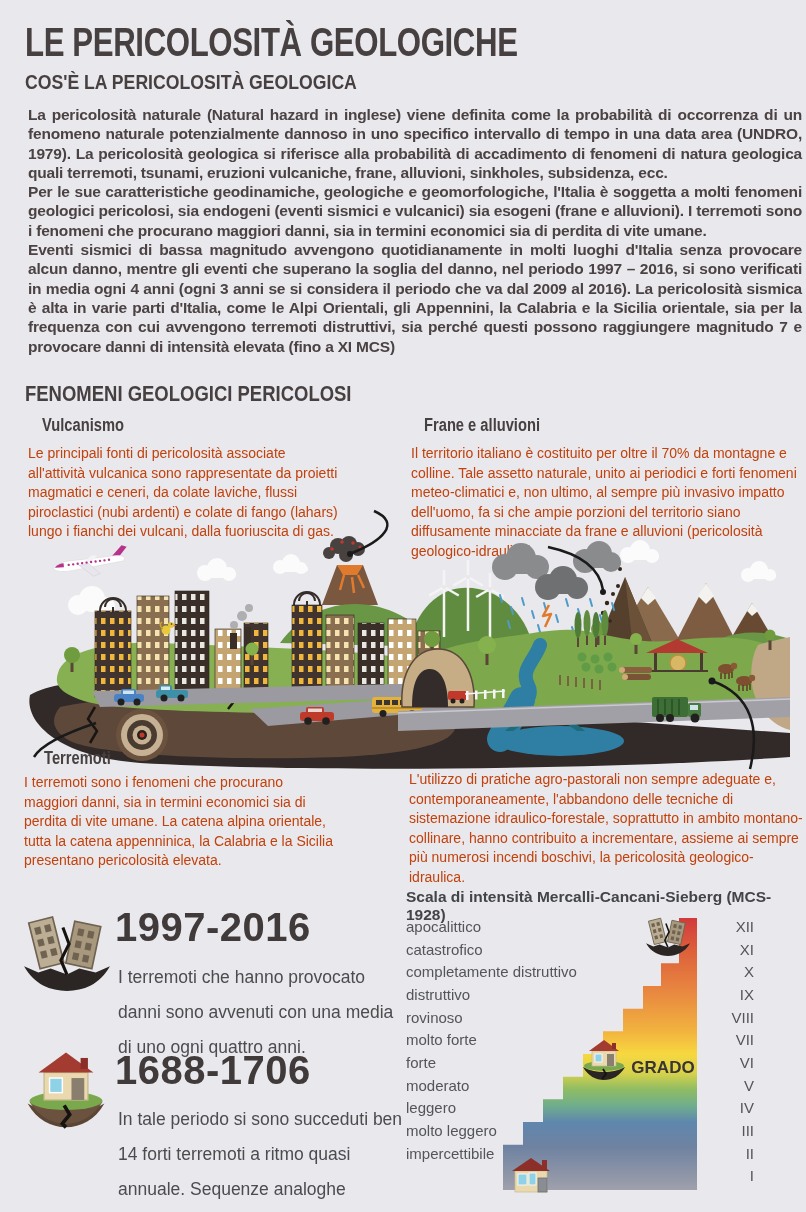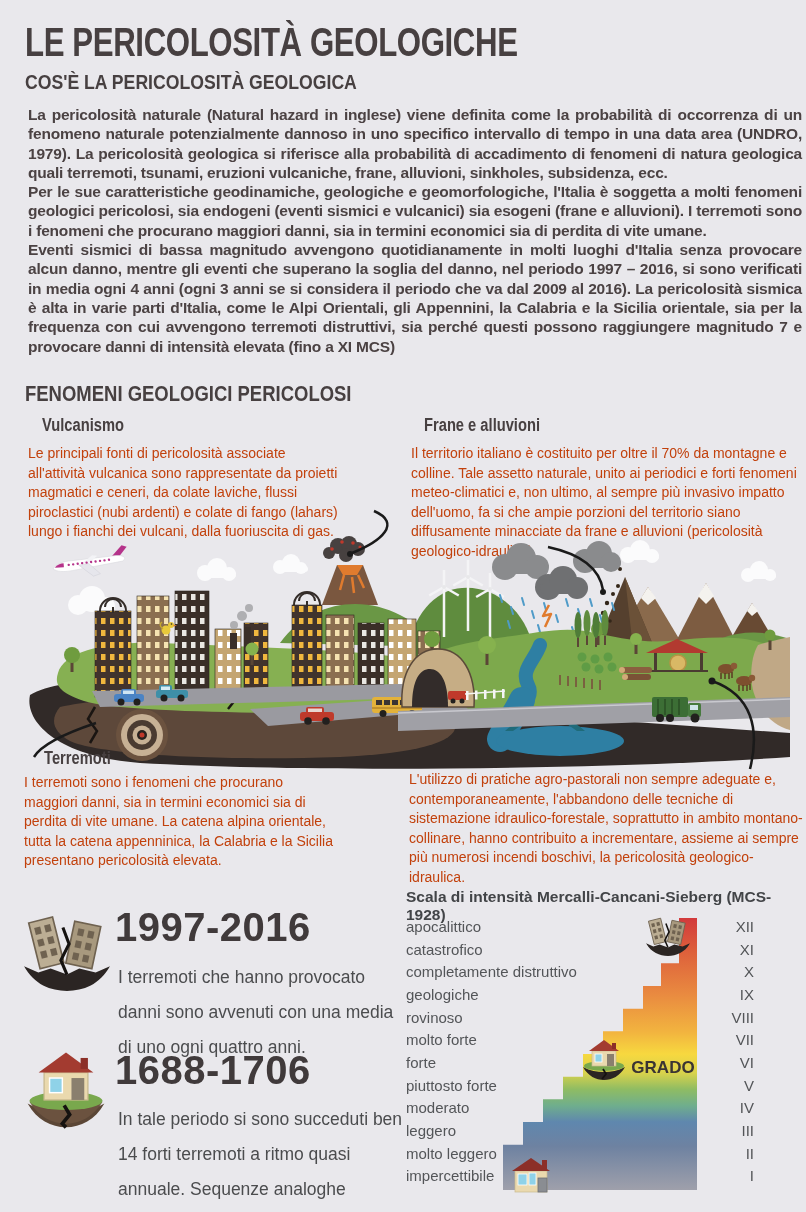--- a/index.html
+++ b/index.html
@@ -485,25 +485,24 @@
 
   <div class="abs col-h cond" style="left:44px;top:748px;">Terremoti</div>
   <div class="abs body-txt" style="left:24px;top:773px;width:310px;">I terremoti sono i fenomeni che procurano maggiori danni, sia in termini economici sia di perdita di vite umane. La catena alpina orientale, tutta la catena appenninica, la Calabria e la Sicilia presentano pericolosità elevata.</div>
   <div class="abs body-txt" style="left:409px;top:770px;width:396px;">L'utilizzo di pratiche agro-pastorali non sempre adeguate e, contemporaneamente, l'abbandono delle tecniche di sistemazione idraulico-forestale, soprattutto in ambito montano-collinare, hanno contribuito a incrementare, assieme ai sempre più numerosi incendi boschivi, la pericolosità geologico-idraulica.</div>
 
   <div class="abs scala-h">Scala di intensità Mercalli-Cancani-Sieberg (MCS- 1928)</div>
   <div class="abs levels">
     <div>apocalittico</div>
     <div>catastrofico</div>
     <div>completamente distruttivo</div>
-    <div>geologiche</div>
+    <div>distruttivo</div>
     <div>rovinoso</div>
     <div>molto forte</div>
     <div>forte</div>
-    <div>piuttosto forte</div>
     <div>moderato</div>
     <div>leggero</div>
     <div>molto leggero</div>
     <div>impercettibile</div>
   </div>
   <div class="abs numerals">
     <div>XII</div>
     <div>XI</div>
     <div>X</div>
     <div>IX</div>

